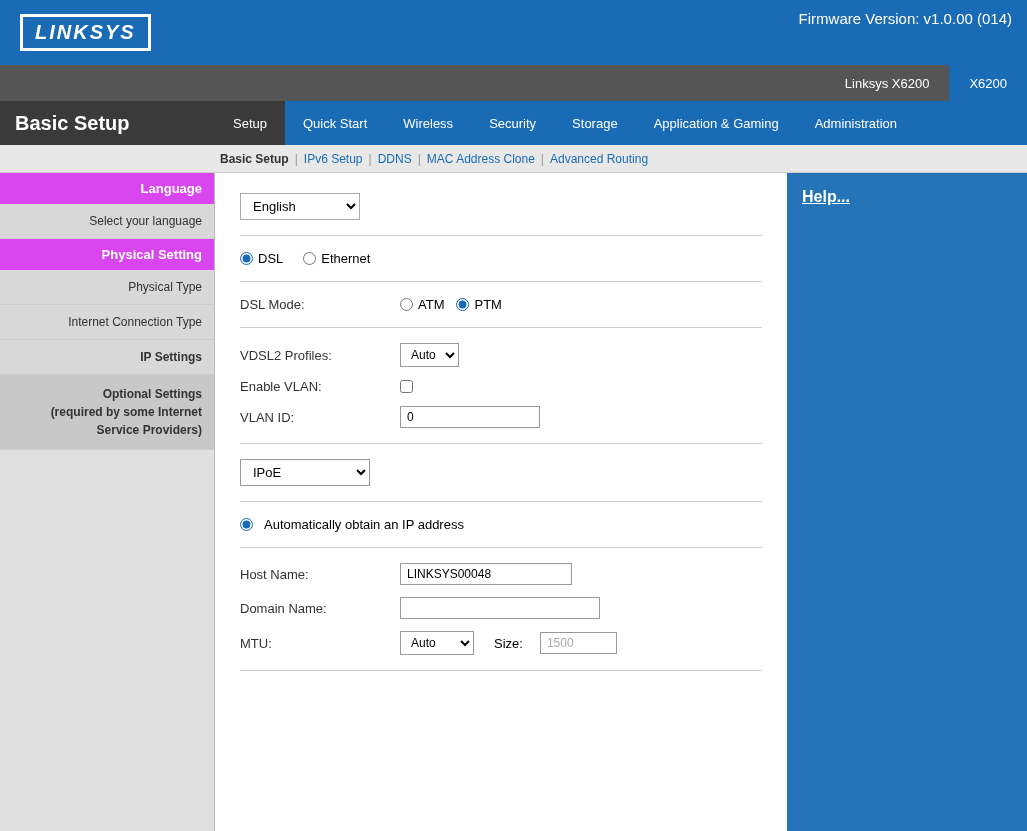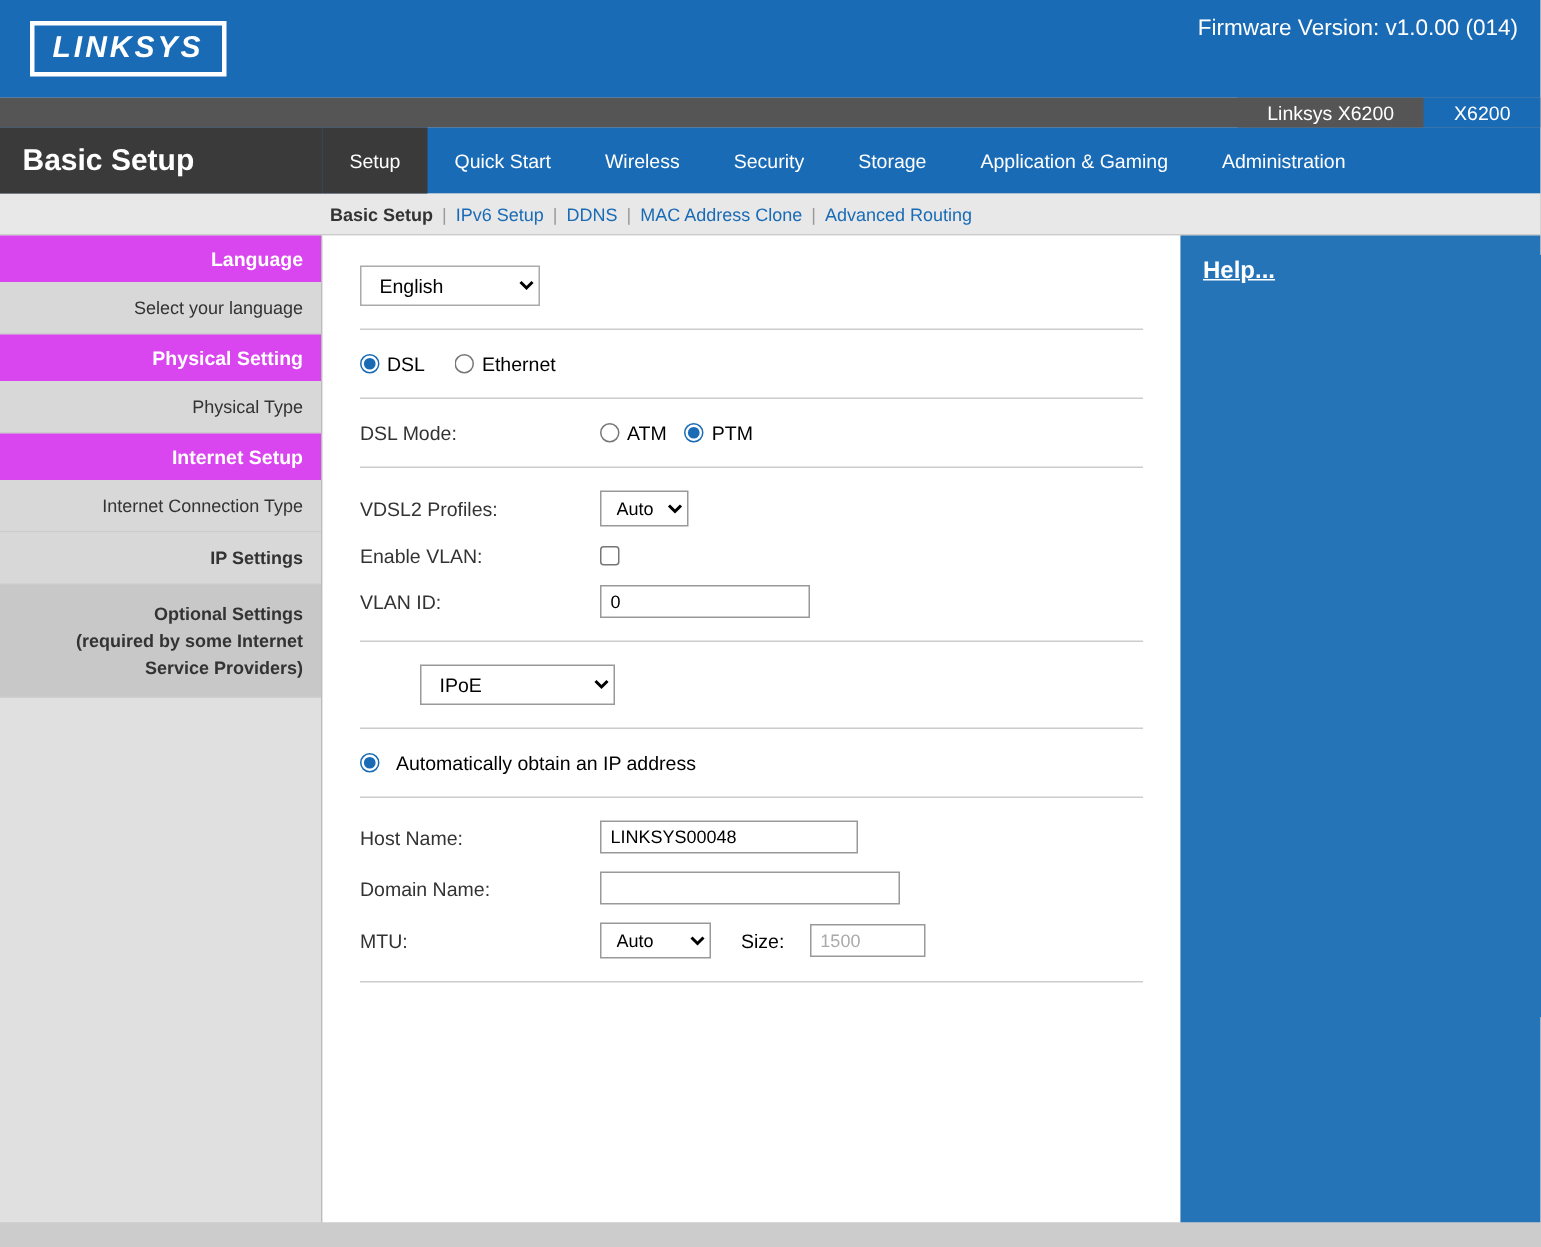--- a/index.html
+++ b/index.html
@@ -27,21 +27,21 @@
       position: absolute;
       right: 15px;
       top: 10px;
       color: white;
       font-size: 15px;
     }
 
     
     .device-tabs {
       background: #555;
-      height: 20px;
+      height: 36px;
       display: flex;
       justify-content: flex-end;
       align-items: stretch;
     }
     .device-tab {
       padding: 0 20px;
       display: flex;
       align-items: center;
       color: white;
       font-size: 13px;
@@ -275,21 +275,20 @@
 <div class="main-layout">
 
   <div class="sidebar">
 
     <div class="sidebar-section-header">Language</div>
     <div class="sidebar-item">Select your language</div>
 
     <div class="sidebar-section-header">Physical Setting</div>
     <div class="sidebar-item">Physical Type</div>
 
-    <div class="sidebar-section-header">Internet Setup</div>
     <div class="sidebar-item">Internet Connection Type</div>
     <div class="sidebar-item bold">IP Settings</div>
 
     <div class="sidebar-item multiline" style="background:#c8c8c8; font-weight:bold; line-height:1.5; padding:10px 12px;">
       Optional Settings<br>(required by some Internet<br>Service Providers)
     </div>
 
   </div>
 
   <div class="content-area">
@@ -348,21 +347,21 @@
       <input type="checkbox" style="">
     </div>
 
     <div class="form-row">
       <div class="form-label">VLAN ID:</div>
       <input type="text" value="0" style="width: 140px;">
     </div>
 
     <hr class="content-divider">
 
-    <div class="form-row" style="margin-bottom: 15px; margin-left: 40px;">
+    <div class="form-row" style="margin-bottom: 15px;">
       <select style="padding: 4px 8px; min-width: 130px; font-size: 13px;">
         <option>IPoE</option>
         <option>PPPoE</option>
         <option>PPTP</option>
         <option>L2TP</option>
       </select>
     </div>
 
     <hr class="content-divider">
 

